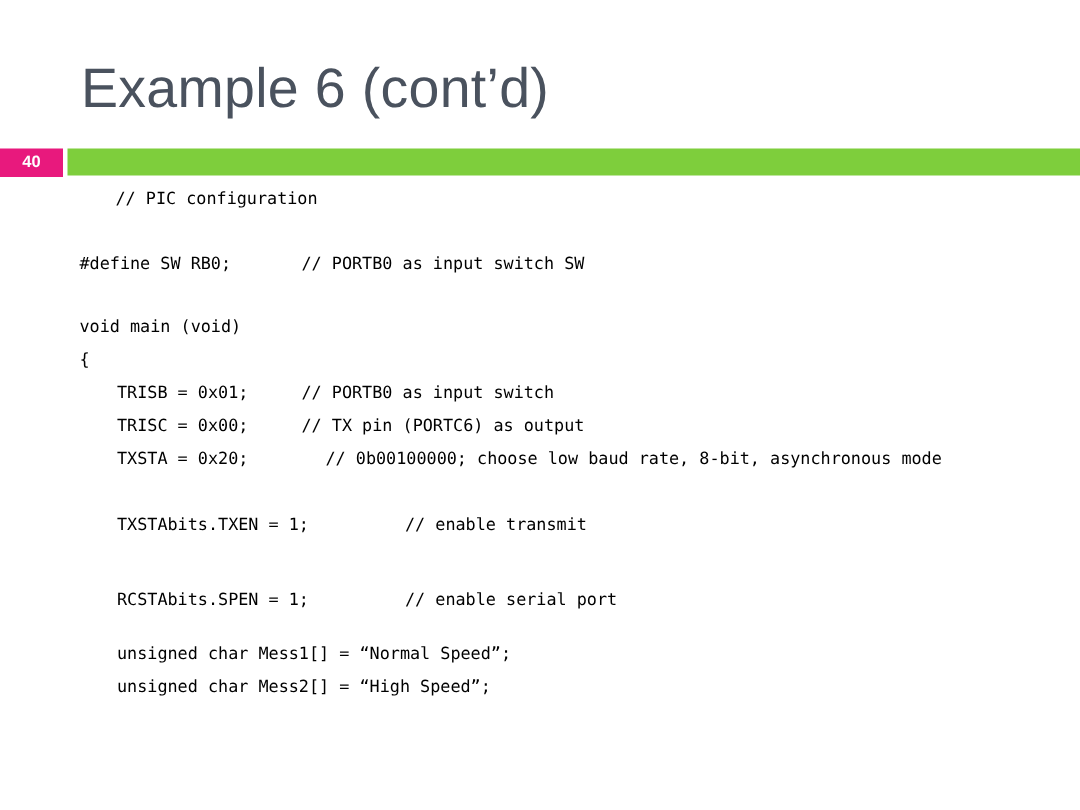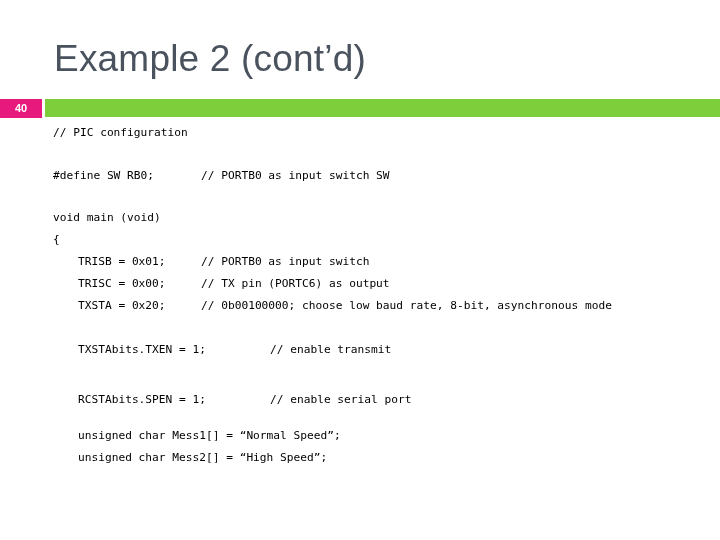--- a/index.html
+++ b/index.html
@@ -98,34 +98,34 @@
     top: 0;
     white-space: pre;
   }
   .indent-1 { left: 78px; }
 </style>
 </head>
 <body>
 
 <div id="slide">
 
-  <div id="slide-title">Example 2 (cont’d)</div>
+  <div id="slide-title">Example 6 (cont’d)</div>
 
   <div id="divider-strip">
     <div id="page-number-badge">40</div>
     <div id="divider-rule"></div>
   </div>
 
   <div id="code-body">
-      <div class="code-line" style="top: 4px;"><span class="code-text">// PIC configuration</span></div>
+      <div class="code-line" style="top: 4px; margin-left: 24px;"><span class="code-text">// PIC configuration</span></div>
       <div class="code-line" style="top: 47px;"><span class="code-text">#define SW RB0;</span><span class="code-comment" style="left: 148px;">// PORTB0 as input switch SW</span></div>
       <div class="code-line" style="top: 89px;"><span class="code-text">void main (void)</span></div>
       <div class="code-line" style="top: 111px;"><span class="code-text">{</span></div>
       <div class="code-line indent-1" style="top: 133px;"><span class="code-text">TRISB = 0x01;</span><span class="code-comment" style="left: 123px;">// PORTB0 as input switch</span></div>
       <div class="code-line indent-1" style="top: 155px;"><span class="code-text">TRISC = 0x00;</span><span class="code-comment" style="left: 123px;">// TX pin (PORTC6) as output</span></div>
-      <div class="code-line indent-1" style="top: 177px;"><span class="code-text">TXSTA = 0x20;</span><span class="code-comment" style="left: 123px; text-align: right;">// 0b00100000; choose low baud rate, 8-bit, asynchronous mode</span></div>
+      <div class="code-line indent-1" style="top: 177px;"><span class="code-text">TXSTA = 0x20;</span><span class="code-comment" style="left: 139px; text-align: right;">// 0b00100000; choose low baud rate, 8-bit, asynchronous mode</span></div>
       <div class="code-line indent-1" style="top: 221px;"><span class="code-text">TXSTAbits.TXEN = 1;</span><span class="code-comment" style="left: 192px;">// enable transmit</span></div>
       <div class="code-line indent-1" style="top: 243px; margin-top: 28px;"><span class="code-text">RCSTAbits.SPEN = 1;</span><span class="code-comment" style="left: 192px;">// enable serial port</span></div>
       <div class="code-line indent-1" style="top: 307px;"><span class="code-text">unsigned char Mess1[] = “Normal Speed”;</span></div>
       <div class="code-line indent-1" style="top: 329px;"><span class="code-text">unsigned char Mess2[] = “High Speed”;</span></div>
     </div>
 
 </div>
 
 </body></html>

